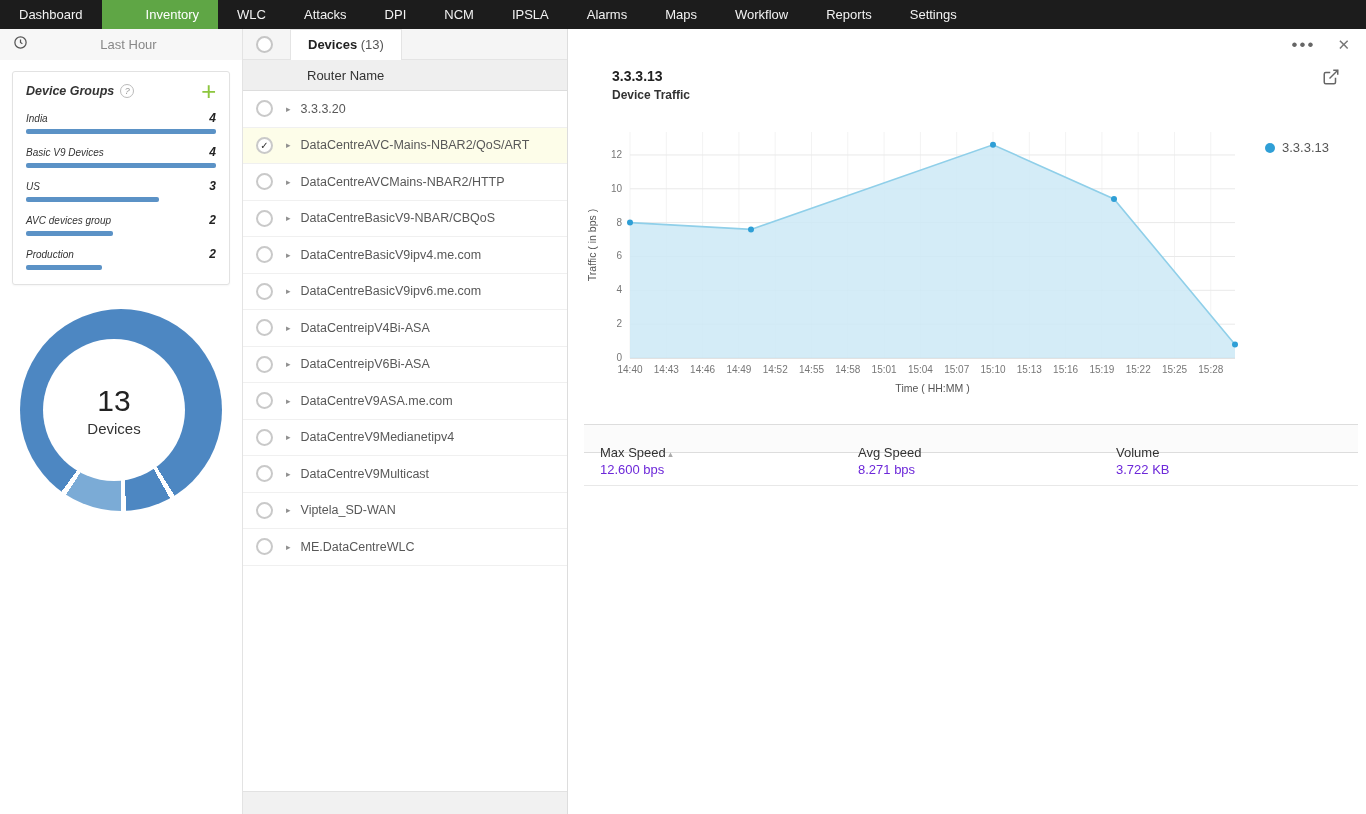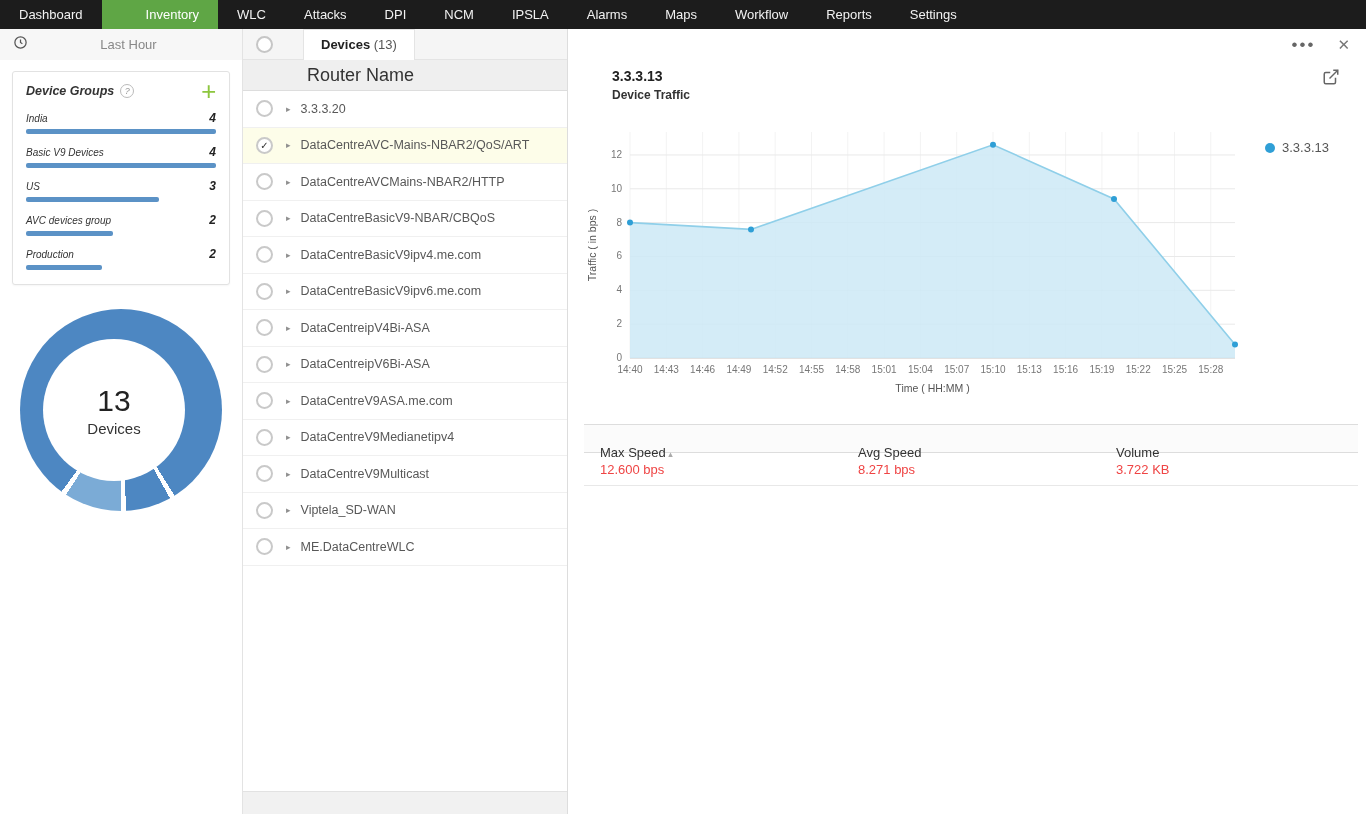--- a/index.html
+++ b/index.html
@@ -31,27 +31,27 @@
   .gbar { height:5px; border-radius:2px; margin-top:4px; }
   .donut-wrap { margin:24px auto 0 auto; width:202px; height:202px; position:relative; }
   .donut { width:202px; height:202px; border-radius:50%; }
   .donut-hole { position:absolute; left:23px; top:30px; width:142px; height:142px; background:#fff;
     border-radius:50%; display:flex; flex-direction:column; align-items:center; justify-content:center; }
   .donut-value { font-size:30px; color:#222; }
   .donut-label { font-size:15px; color:#333; margin-top:2px; }
 
   
   .list-panel { width:325px; flex:none; border-right:1px solid #ddd; display:flex; flex-direction:column; background:#fff; }
-  .tab-strip { height:31px; background:#f5f5f5; border-bottom:1px solid #e4e4e4; display:flex; align-items:center; flex:none;gap:13px; }
+  .tab-strip { height:31px; background:#f5f5f5; border-bottom:1px solid #e4e4e4; display:flex; align-items:center; flex:none; }
   .select-all { width:17px; height:17px; border:2px solid #c6c6c6; border-radius:50%; background:#fff; margin:0 17px 0 13px; cursor:pointer; }
   .tab { height:31px; background:#fff; border:1px solid #e4e4e4; border-bottom:none; padding:0 17px;
     line-height:30px; font-size:13px; cursor:pointer; }
   .tab .tab-label { font-weight:bold; color:#222; }
   .tab .tab-count { color:#555; }
-  .col-header { height:31px; flex:none; background:#efefef; border-bottom:1px solid #ddd; font-size:18px;
+  .col-header { height:31px; flex:none; background:#efefef; border-bottom:1px solid #ddd; font-size:13px;
     color:#333; line-height:31px; padding-left:64px; }
   .rows { flex:1; overflow:hidden; }
   .drow { height:36.5px; display:flex; align-items:center; padding-left:13px;
     border-bottom:1px solid #f0f0f0; cursor:pointer; }
   .drow.selected { background:#fdfde9; }
   .rcircle { width:17px; height:17px; flex:none; border:2px solid #c9c9c9; border-radius:50%; background:#fff;
     margin-right:13px; font-size:10px; line-height:13px; text-align:center; color:#333; }
   .rarrow { color:#8f8f8f; font-size:9px; margin-right:10px; flex:none; }
   .rname { font-size:12.5px; color:#585858; white-space:nowrap; }
   .list-footer { height:23px; flex:none; background:#f1f1f1; border-top:1px solid #e2e2e2; }
@@ -70,21 +70,21 @@
   .tick { font-size:10px; fill:#777; }
   .axis-label { font-size:10.5px; fill:#555; }
   .legend { display:flex; align-items:center; margin-top:30px; margin-left:16px; }
   .legend-dot { width:10px; height:10px; border-radius:50%; margin-right:7px; }
   .legend-label { font-size:13px; color:#555; }
   .stats-table { margin:18px 8px 0 16px; }
   .stats-header-row { display:flex; background:#fbfbfb; border-top:1px solid #ddd; border-bottom:1px solid #ddd; height:29px; }
   .stat-h { flex:1; font-size:13px; color:#333; line-height:19px; padding-left:16px; cursor:pointer;margin-top:18px; }
   .stat-h .sort { color:#aaa; font-size:9px; }
   .stats-value-row { display:flex; height:33px; border-bottom:1px solid #e8e8e8; }
-  .stat-v { flex:1; font-size:13px; color:#ef4444; line-height:33px; padding-left:16px; }
+  .stat-v { flex:1; font-size:13px; color:#6d28d9; line-height:33px; padding-left:16px; }
 </style>
 </head>
 <body>
 
 <nav class="topnav" style="background: rgb(28, 28, 28);">
     <div class="nav-item">Dashboard</div>
     <div class="nav-item active" style="background: rgb(95, 166, 69);">Inventory</div>
     <div class="nav-item">WLC</div>
     <div class="nav-item">Attacks</div>
     <div class="nav-item">DPI</div>

